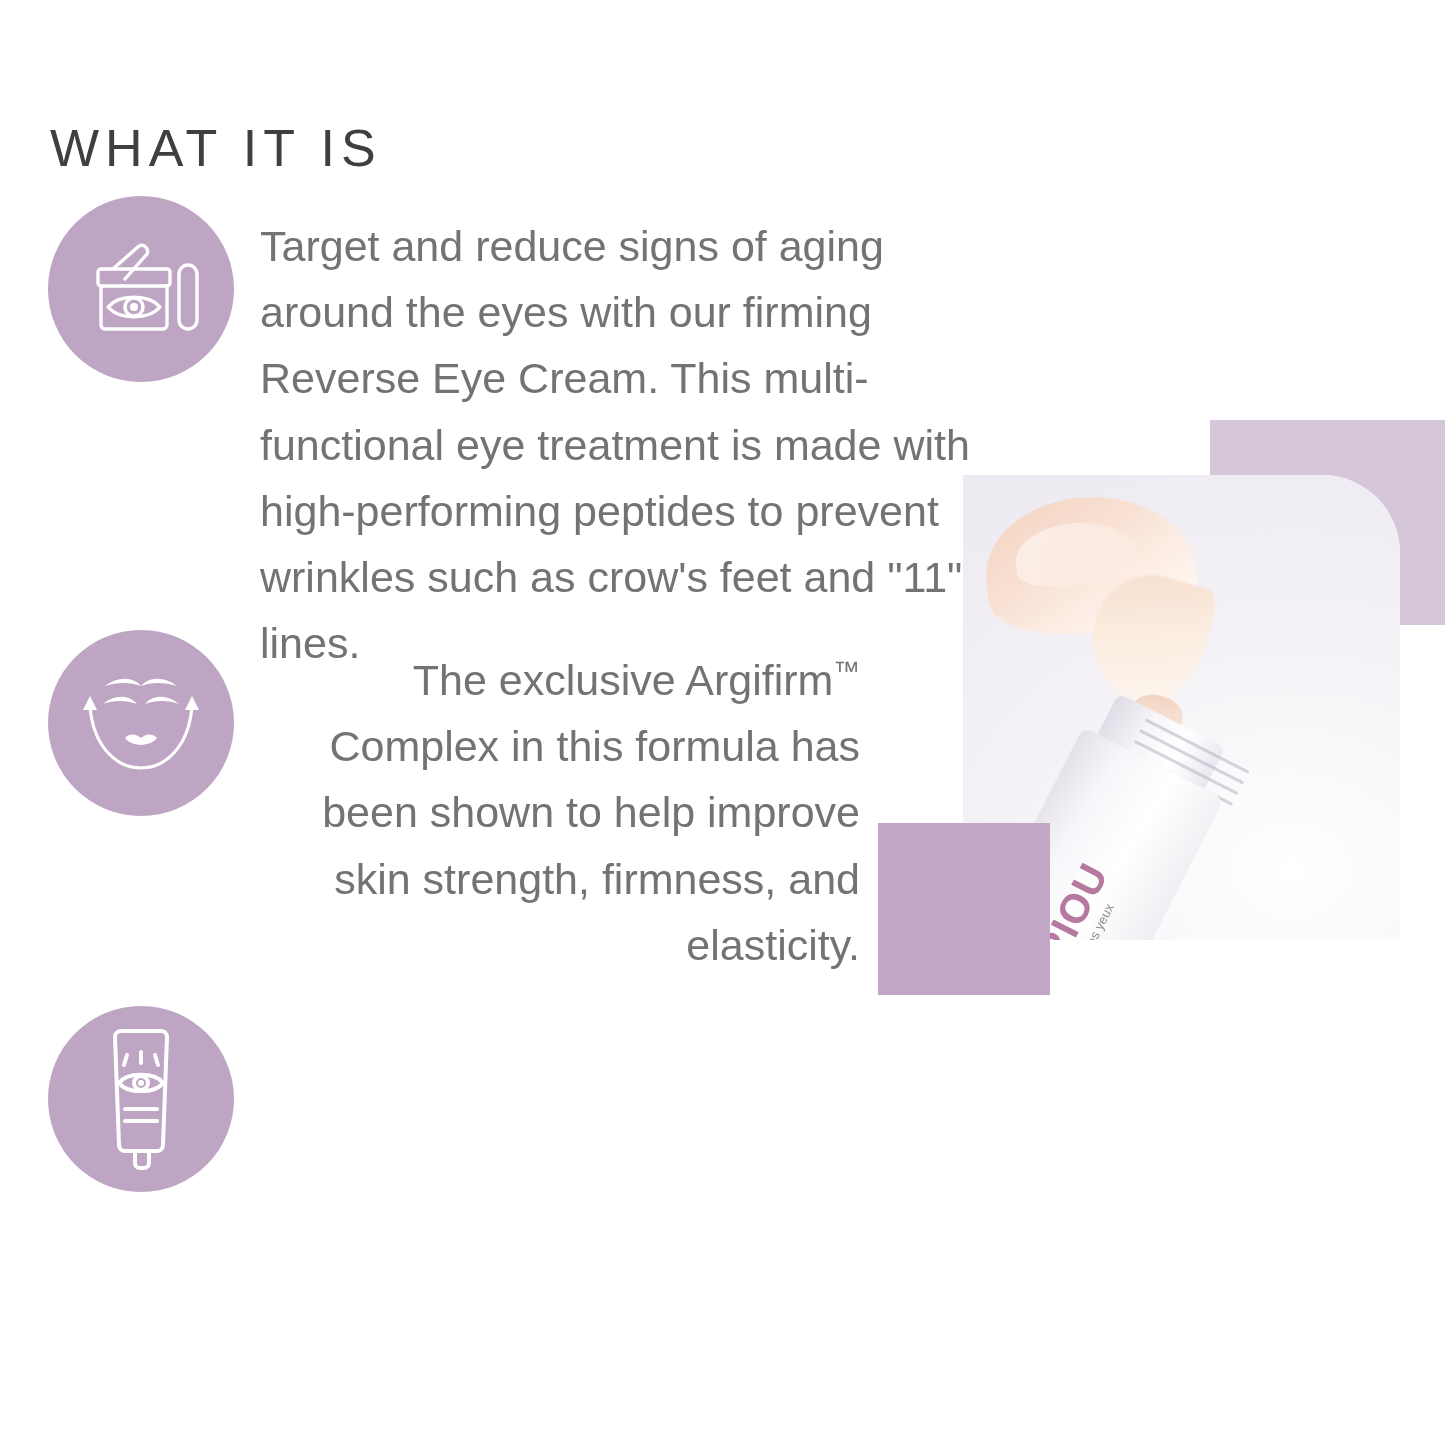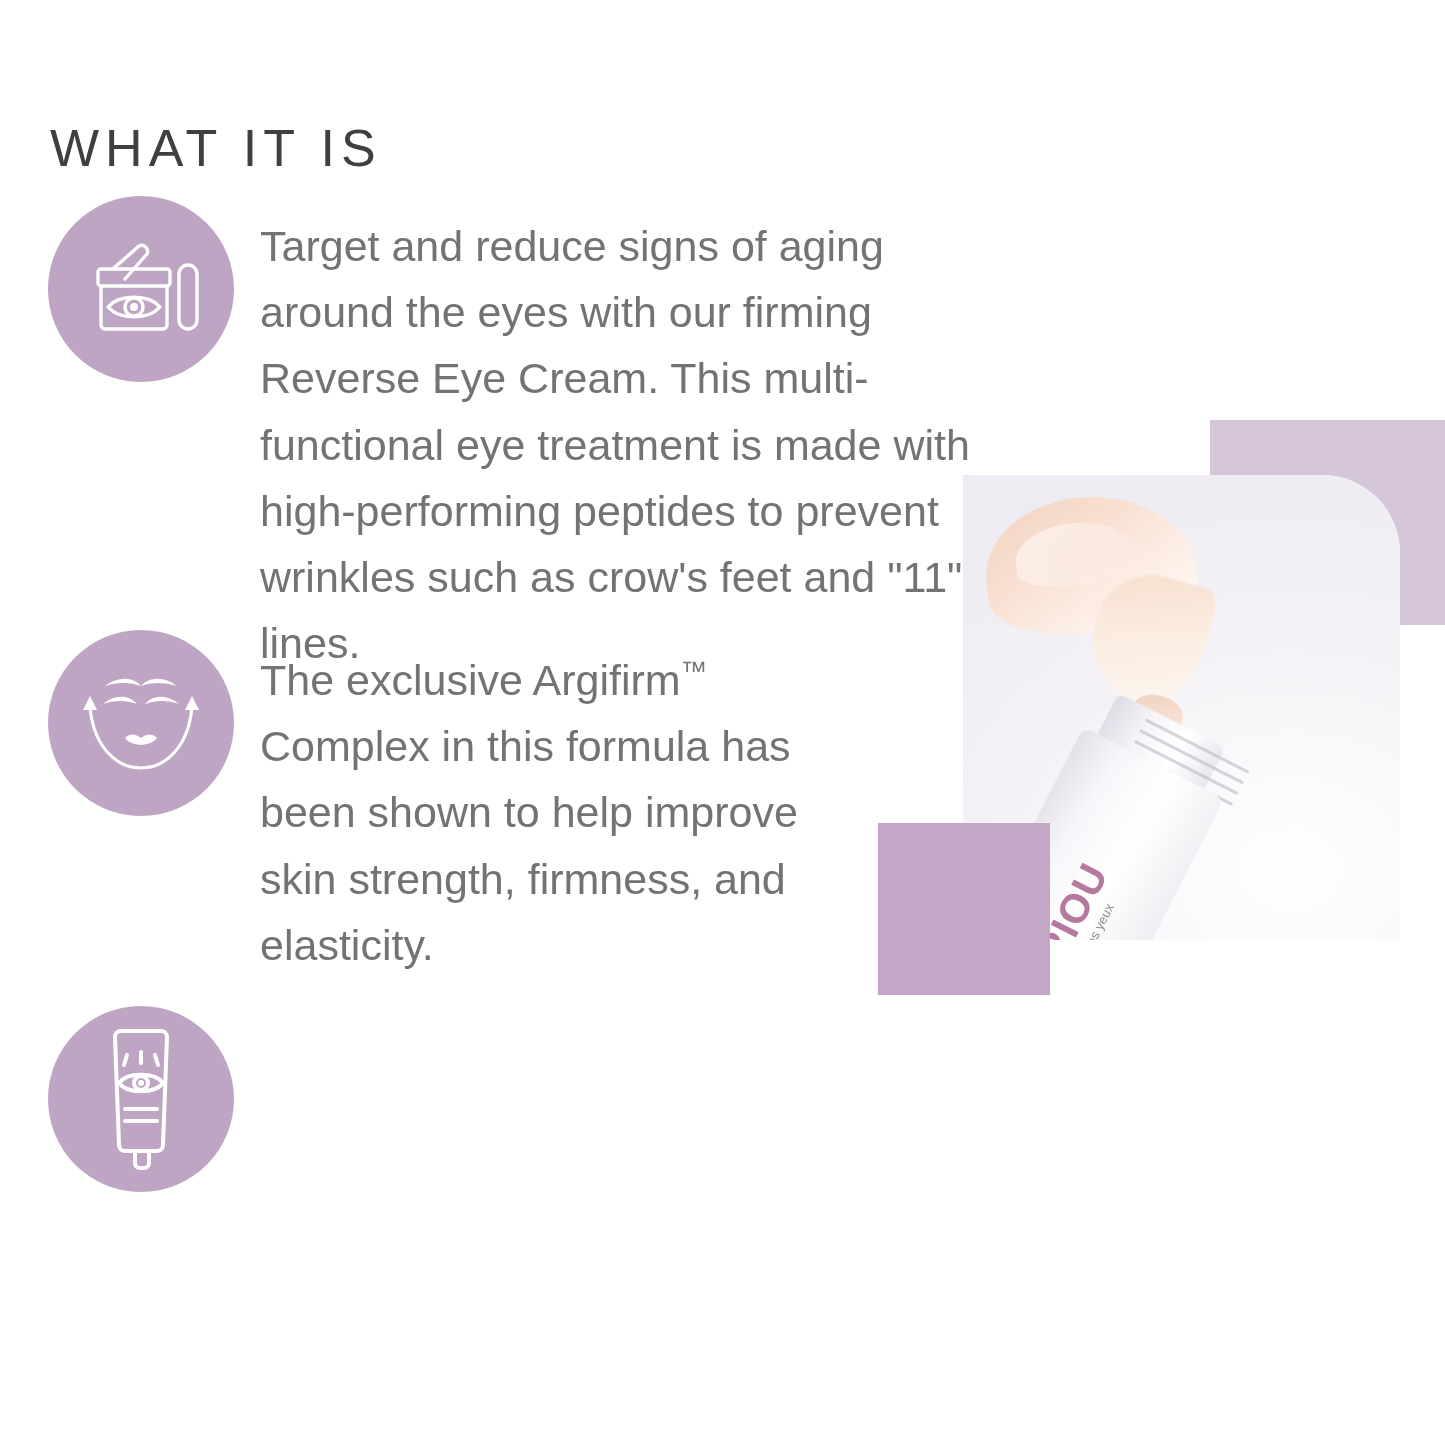--- a/index.html
+++ b/index.html
@@ -74,21 +74,21 @@
     left: 252px;
     top: -4px;
     width: 710px;
     font-size: 43px;
     line-height: 1.54;
     color: #737373;
     font-weight: 400;
     margin-top: 21px;
   }
 
-  .body-text.narrow { width: 600px; }
+  .body-text.narrow { width: 600px; text-align: right; }
 
   .tm {
     font-size: 0.62em;
     vertical-align: super;
     line-height: 0;
   }
 
   
   .visual {
     position: absolute;

